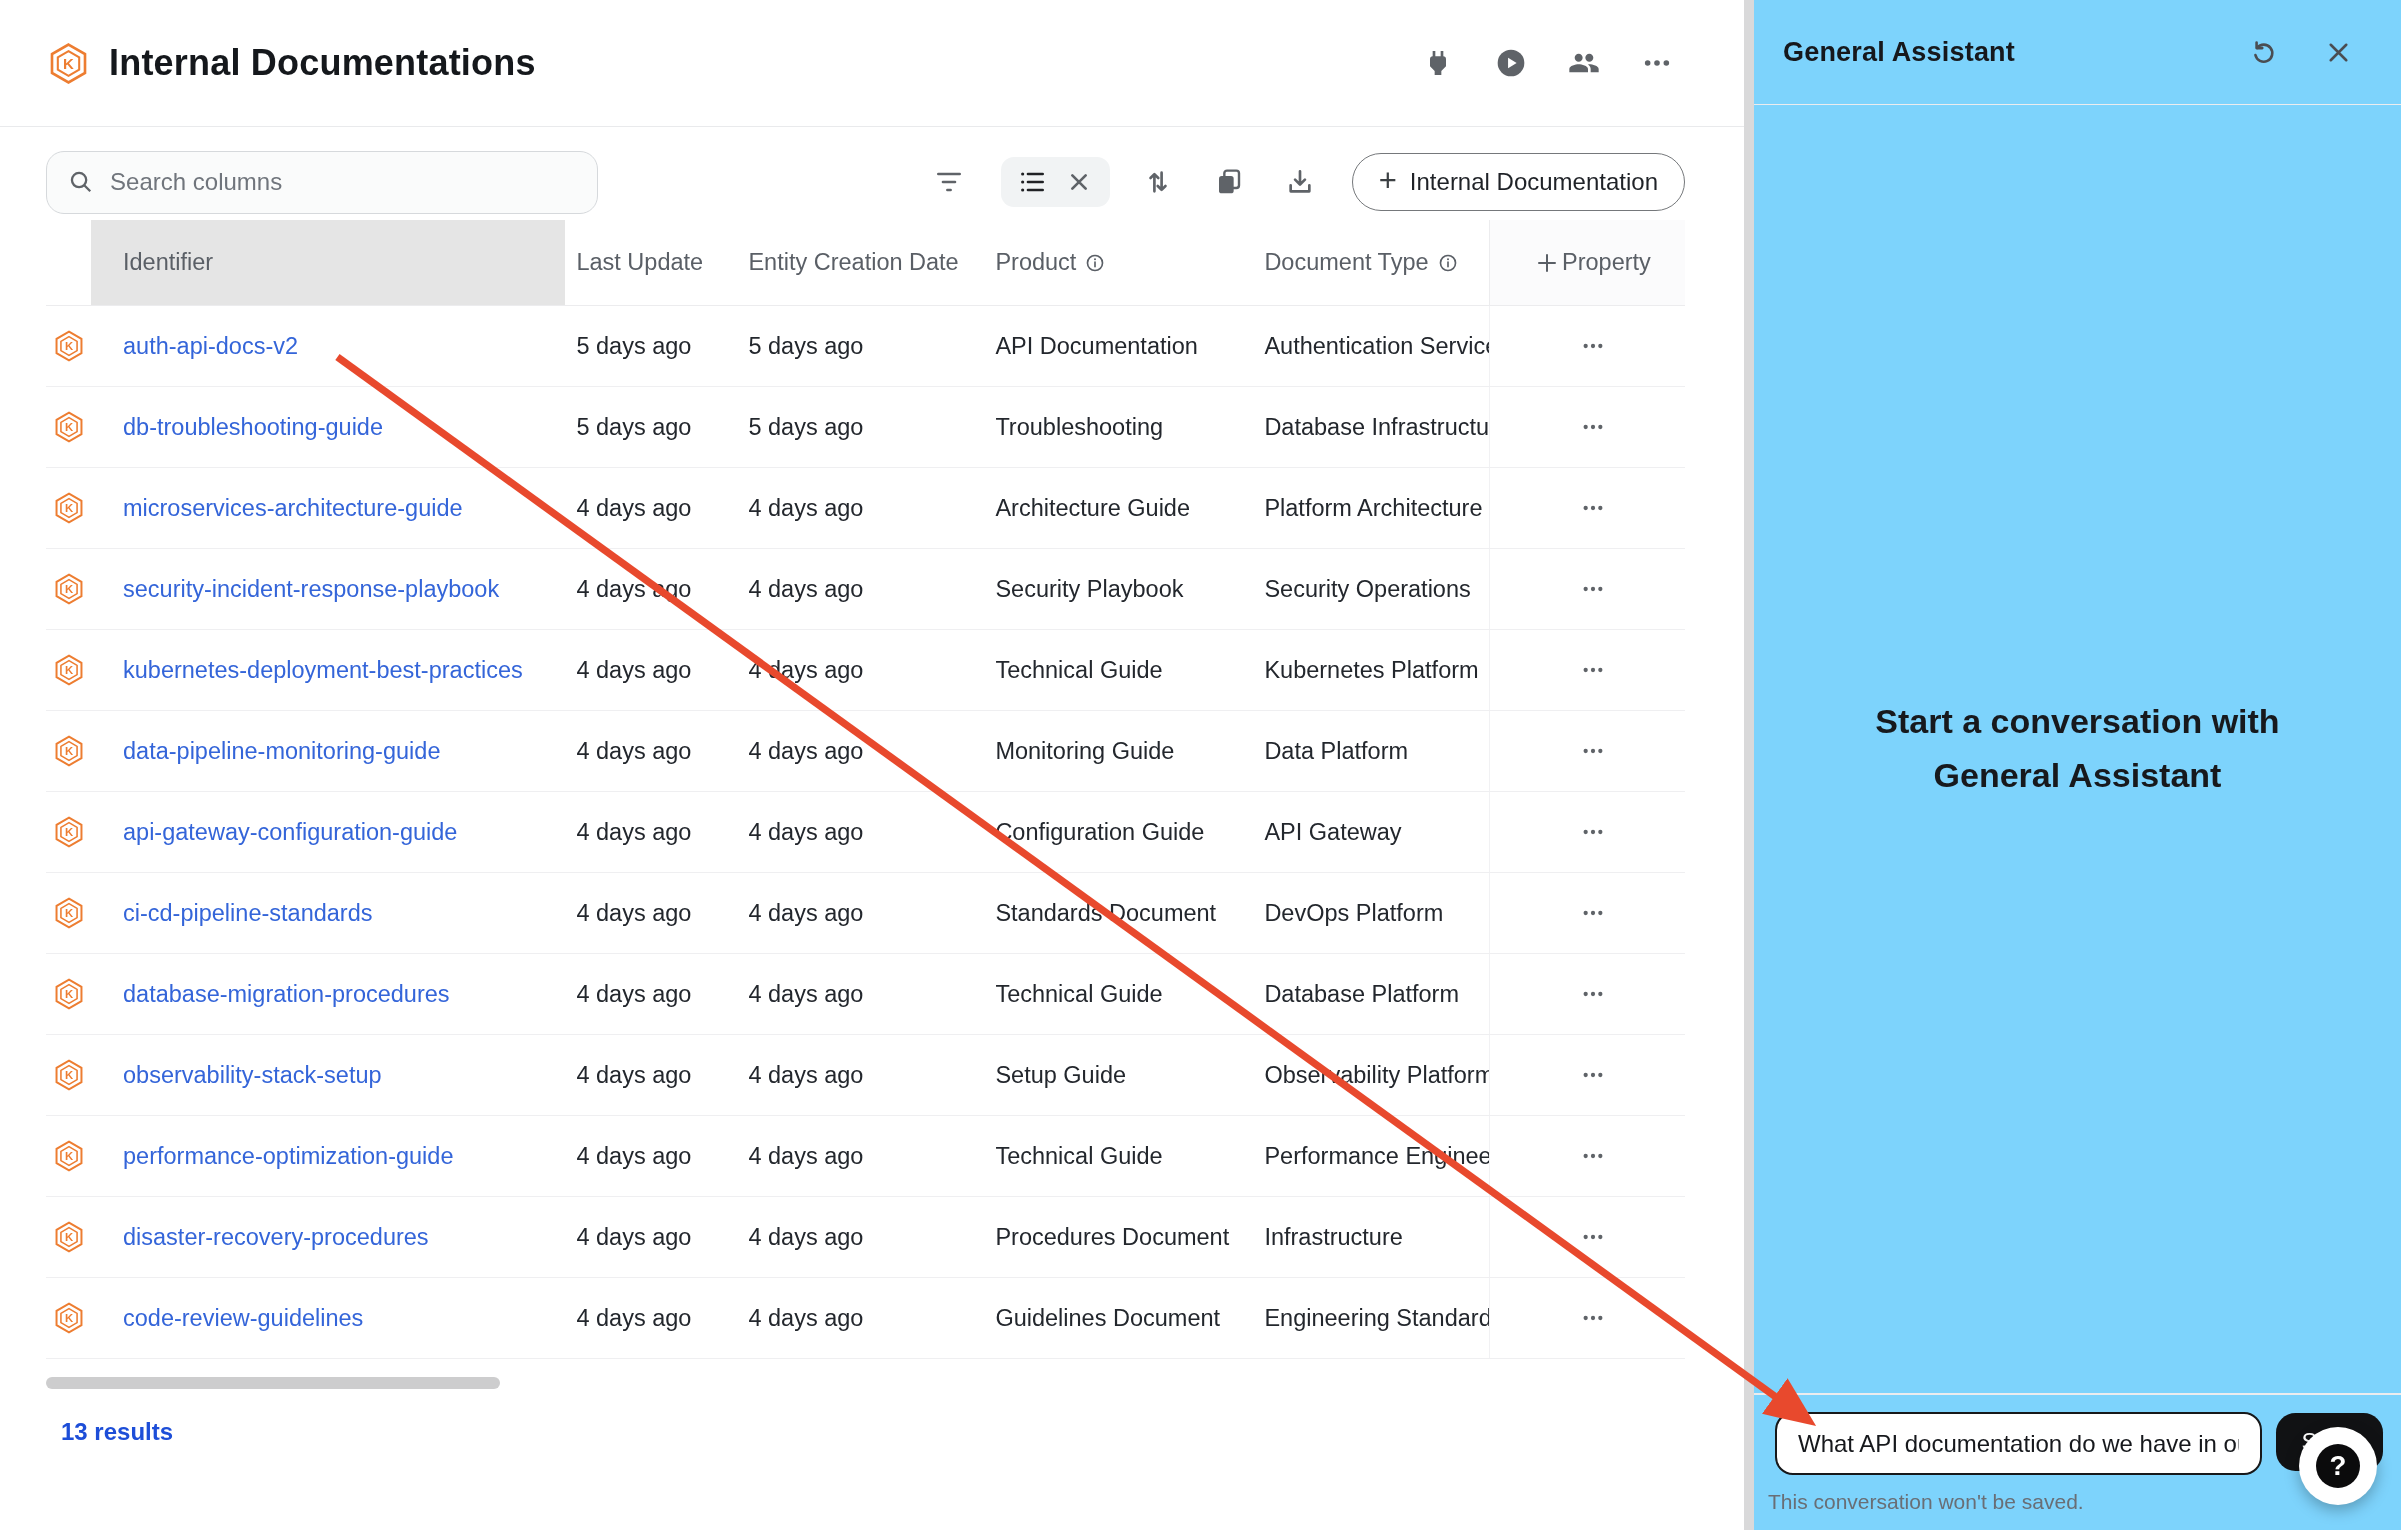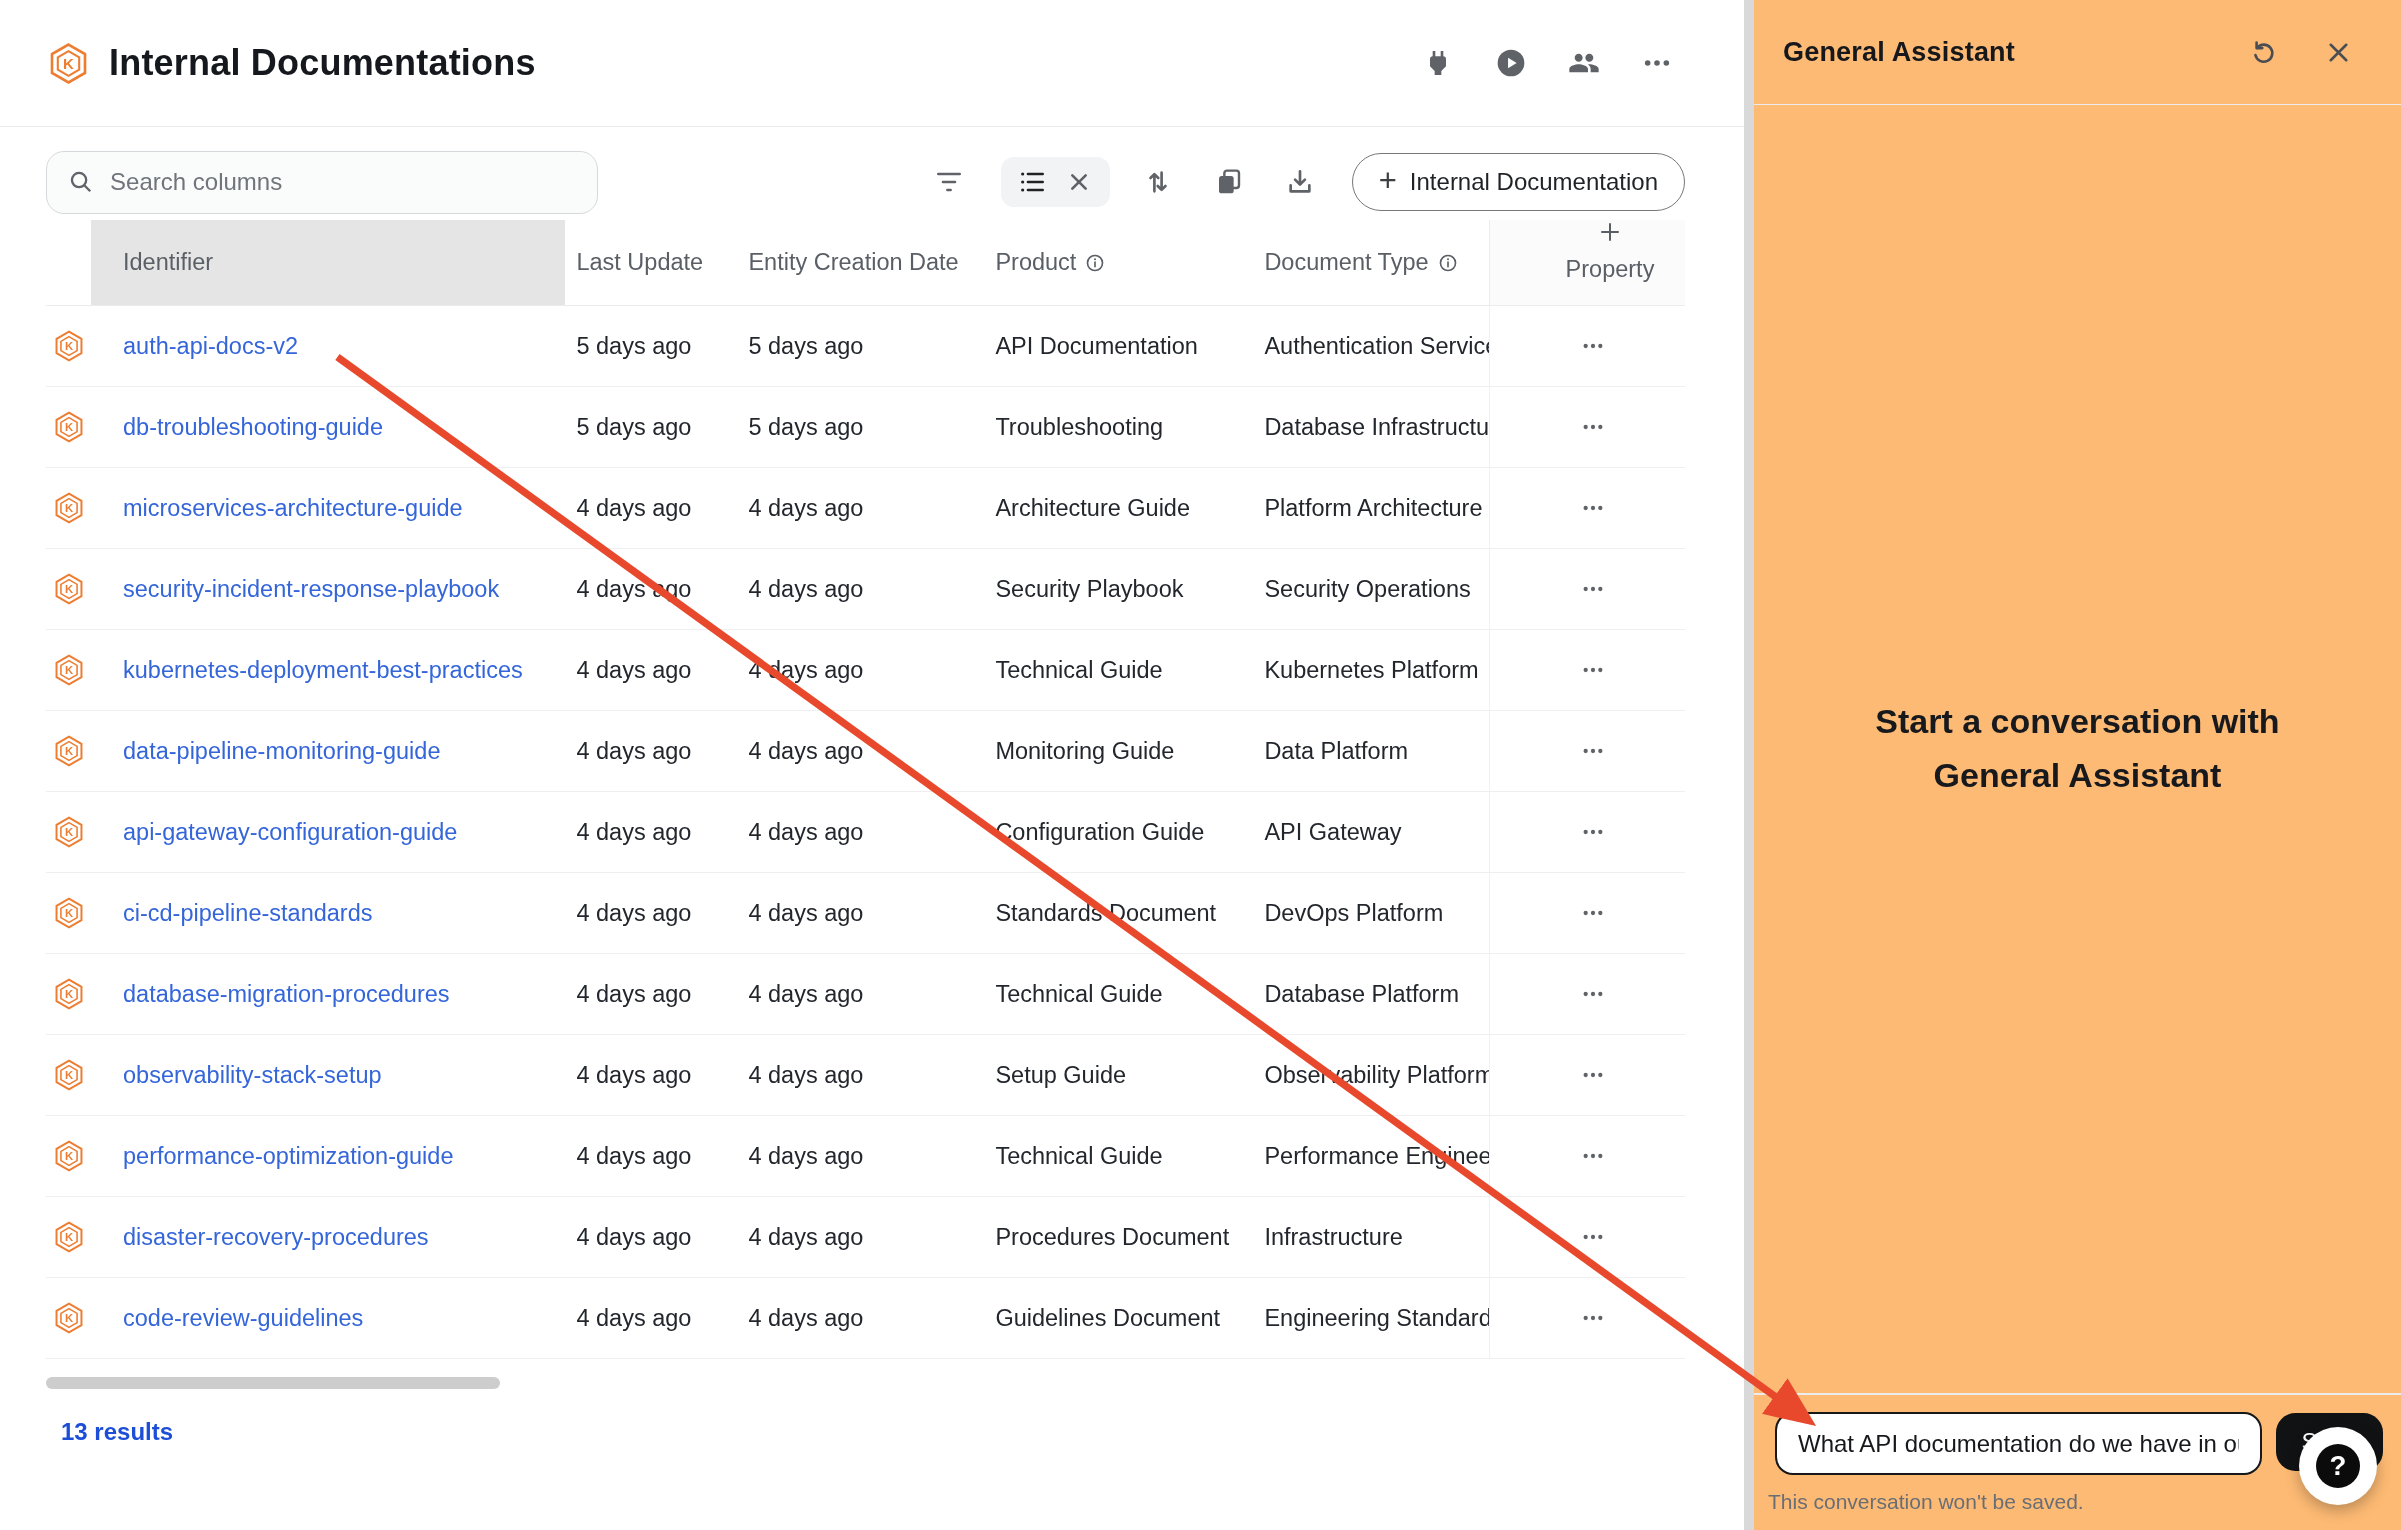--- a/index.html
+++ b/index.html
@@ -52,42 +52,42 @@
   .add-btn .plus { font-size:31px; font-weight:300; color:#3c4043; line-height:1; margin-top:-2.4px; }
 
   
   .table { margin:6.5px 0 0 46px; width:1639px; }
   .thead, .trow { display:grid; grid-template-columns:45px 474px 172px 247px 269px 236px 196px; }
   .thead { height:86px; border-bottom:1.6px solid #ececee; }
   .hc { display:flex; align-items:center; font-size:23.5px; color:#5a5f66; padding-left:11.4px; white-space:nowrap; }
   .hc-icon { padding:0; }
   .hc-id { background:#e5e5e5; padding-left:32px; }
   .hc .info { width:22px; height:22px; margin-left:8px; color:#5a5f66; flex:none; }
-  .hc-prop { border-left:1.6px solid #ececee; background:#fbfbfc; padding-left:45px; gap:12px;flex-direction:column; }
+  .hc-prop { border-left:1.6px solid #ececee; background:#fbfbfc; padding-left:45px; gap:3px; }
   .hc-prop svg { width:24px; height:24px; }
 
   .trow { height:81px; border-bottom:1.6px solid #efeff1; }
   .c { display:flex; align-items:center; font-size:23.5px; color:#23272d; padding-left:11.4px; white-space:nowrap; overflow:hidden; }
   .c-icon { justify-content:center; padding:0; }
   .c-icon svg { width:34px; height:34px; color:#ed7d31; }
   .c-id { padding-left:32px; }
   .idlink { color:#3465d9; text-decoration:none; cursor:pointer; }
   .c-product { overflow:hidden; }
   .c-actions { border-left:1.6px solid #f1f1f3; justify-content:center; overflow:visible; }
   .dots { color:#5f6368; display:flex; align-items:center; justify-content:center; width:57px; height:45px; border-radius:8px; }
   .dots svg { width:32px; height:32px; }
 
   .hscrollbar { margin:18px 0 0 46px; width:454px; height:12px; border-radius:6.5px; background:#cdcdce; }
   .results { margin:29px 0 0 61px; font-size:24px; font-weight:600; color:#1d4ed8; }
 
   
   .panel-strip { position:absolute; left:1744px; top:0; width:9.7px; height:1530px; background:#d9d9da; }
 
   
-  .panel { position:absolute; left:1754px; top:0; right:0; bottom:0; background:#fdba74; }
+  .panel { position:absolute; left:1754px; top:0; right:0; bottom:0; background:#7dd3fc; }
   .panel-header { display:flex; align-items:center; height:105px; padding:0 45px 0 29px; border-bottom:1.6px solid #ececee; }
   .panel-title { font-size:27px; font-weight:650; color:#16181c; letter-spacing:0.2px; }
   .panel-header .icon-btn { color:#4a4d52; }
   .panel-header .icon-btn svg { width:31px; height:31px; }
   .panel-header .spacer { margin-left:auto; }
   .panel-header .gap { width:41px; }
 
   .empty-state { position:absolute; top:694px; left:0; width:100%; text-align:center;
     font-size:34px; font-weight:650; color:#17191d; line-height:54px; }
 

